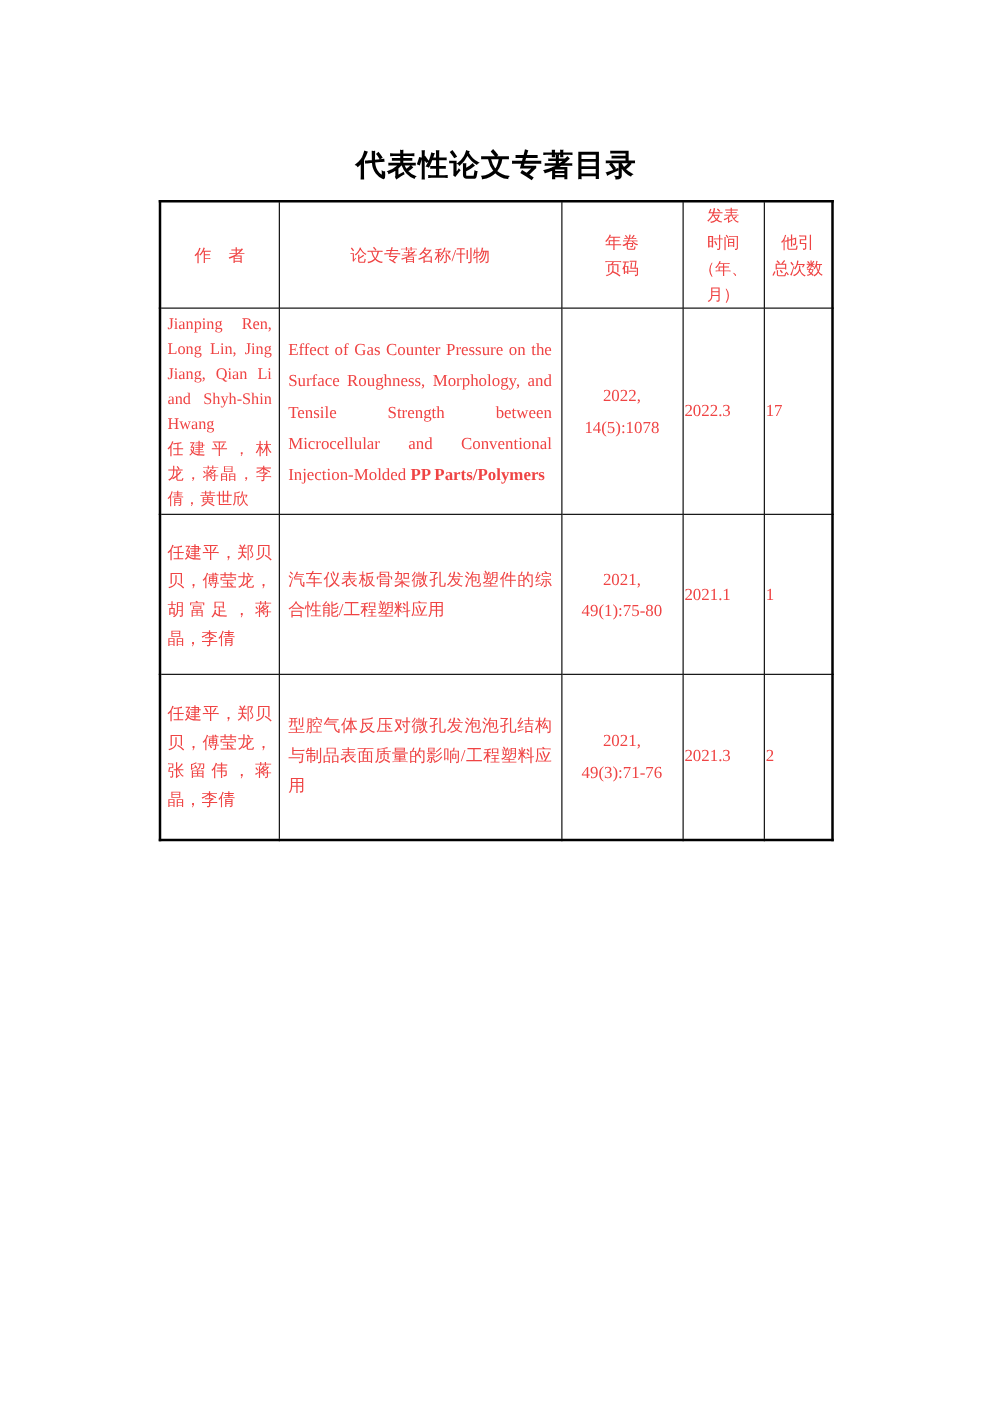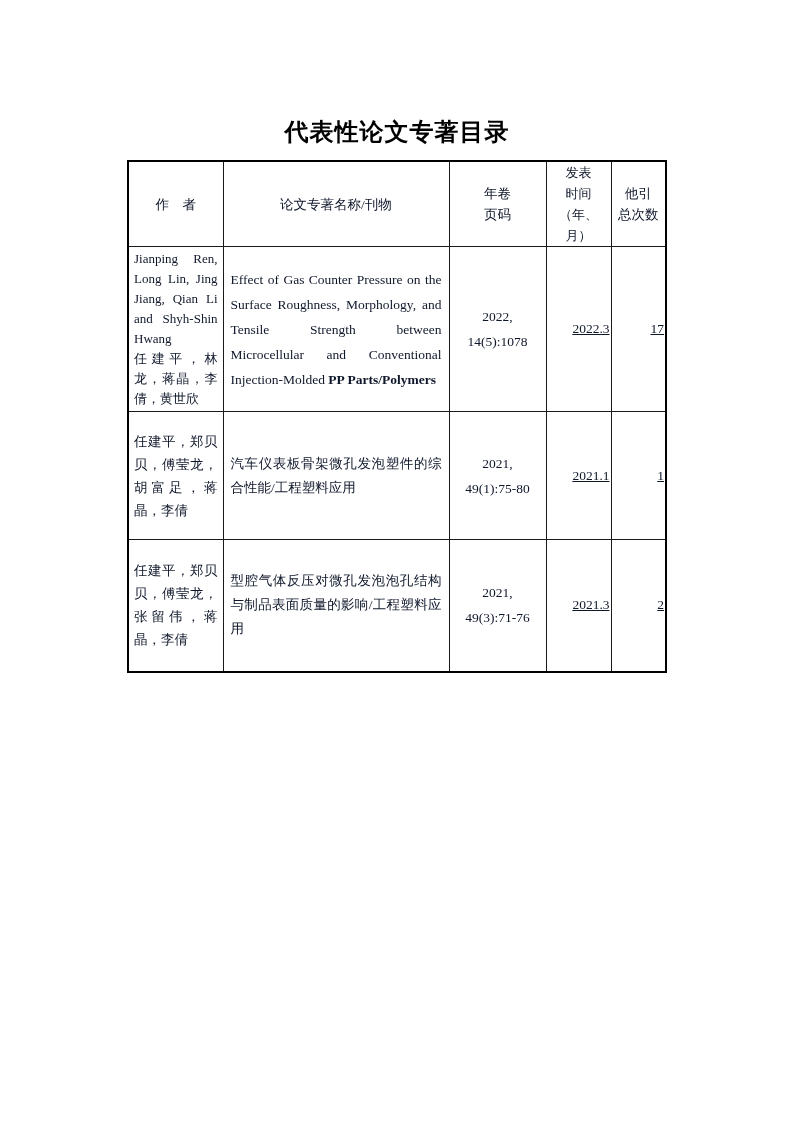--- a/index.html
+++ b/index.html
@@ -21,21 +21,21 @@
     position: absolute;
     left: 127px; top: 160px;
     width: 538px;
     border-collapse: collapse;
     table-layout: fixed;
     border: 2px solid #000;
   }
   .pub-table th, .pub-table td {
     border: 1px solid #1a1a1a;
     vertical-align: middle;
-    color: #0f172a;
+    color: #ef4444;
     overflow: hidden;
   }
   .pub-table th {
     font-weight: normal;
     font-size: 13.5px;
     line-height: 21px;
     text-align: center;
     white-space: pre-line;
     padding: 0 1px;
   }
@@ -69,23 +69,22 @@
 
   td.year-cell {
     font-size: 13.5px;
     line-height: 25px;
     text-align: center;
     white-space: pre-line;
     padding: 0 1px;
   }
   td.date-cell, td.cite-cell {
     font-size: 13.5px;
-    text-align: right;
+    text-align: left;
     padding: 0 1px;
-    text-decoration: underline;
   }
   td.total-label-cell {
     font-size: 15px;
     text-align: right;
     padding-right: 12px;
   }
   td.total-value-cell {
     font-size: 14.5px;
     text-align: center;
   }

